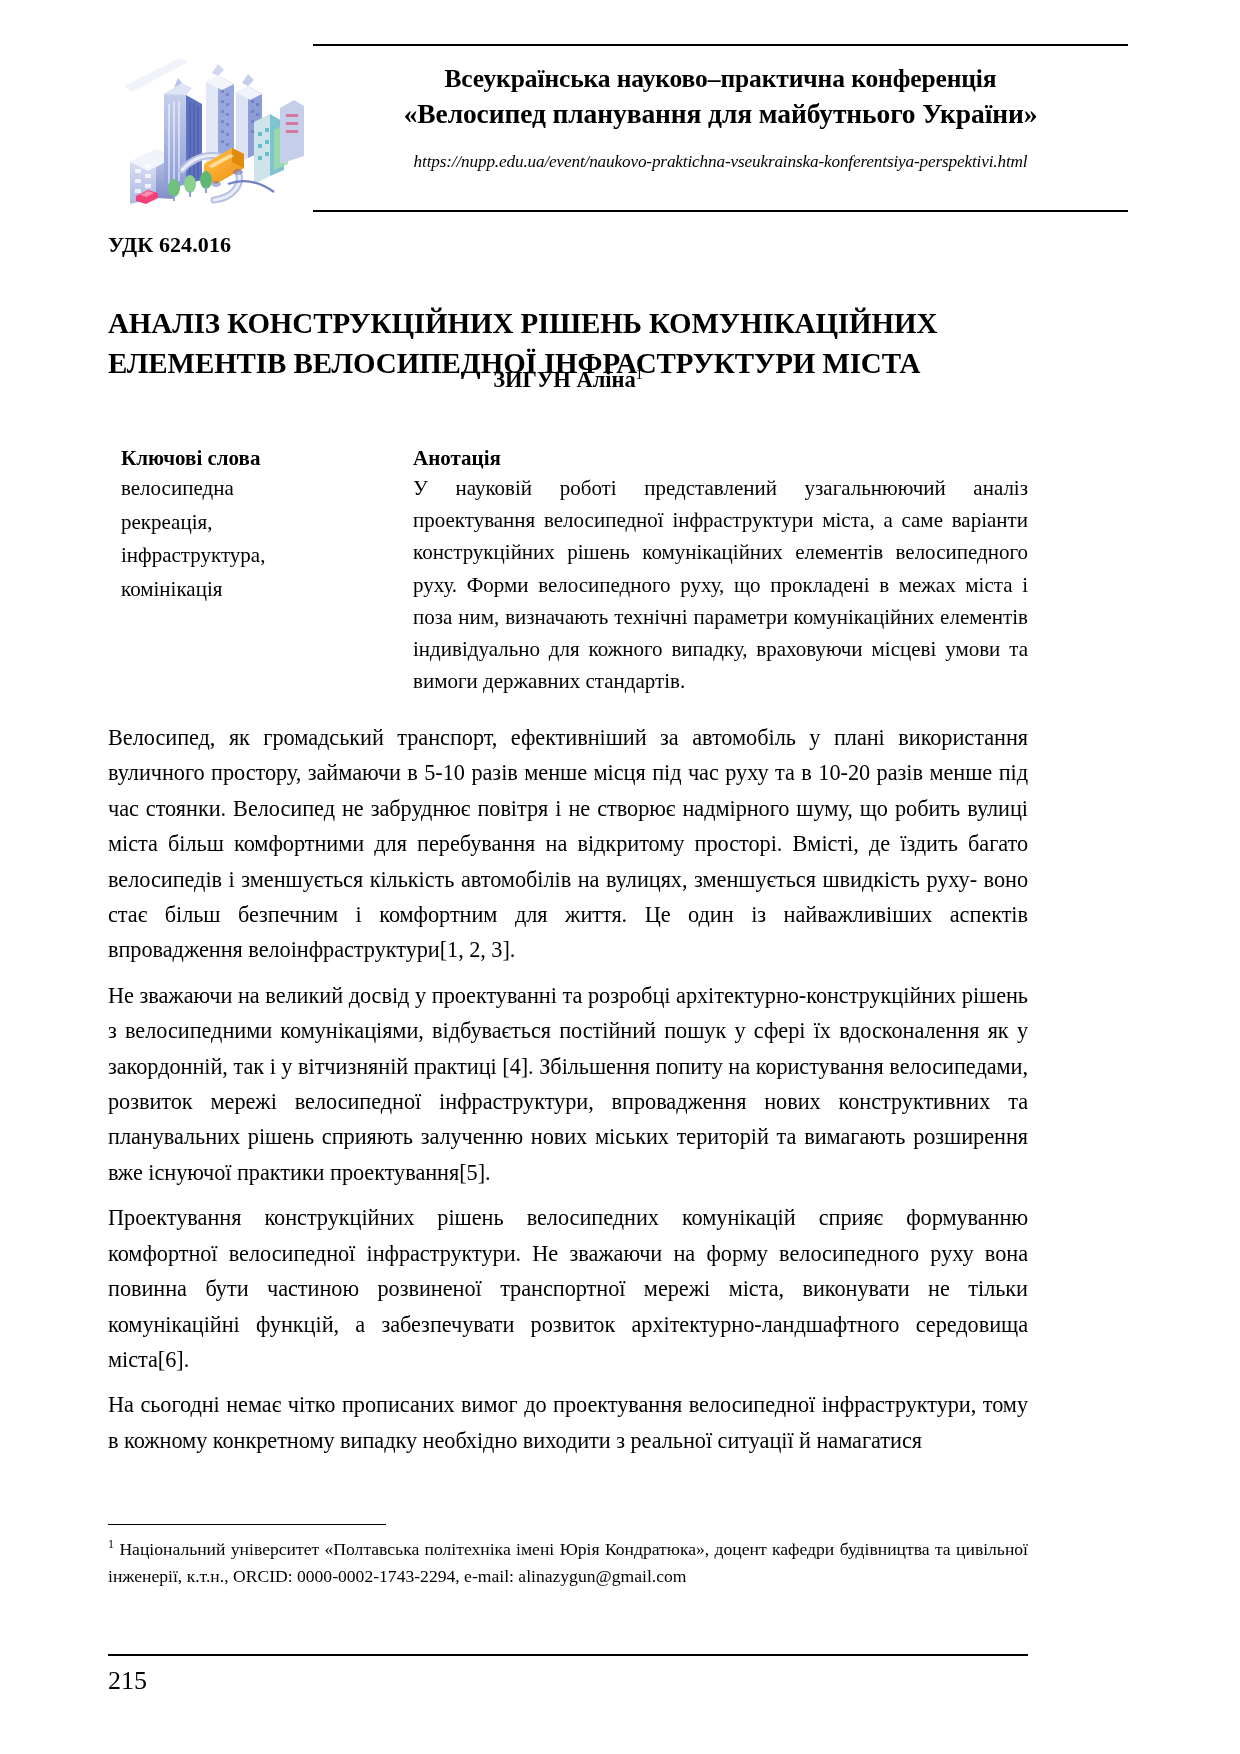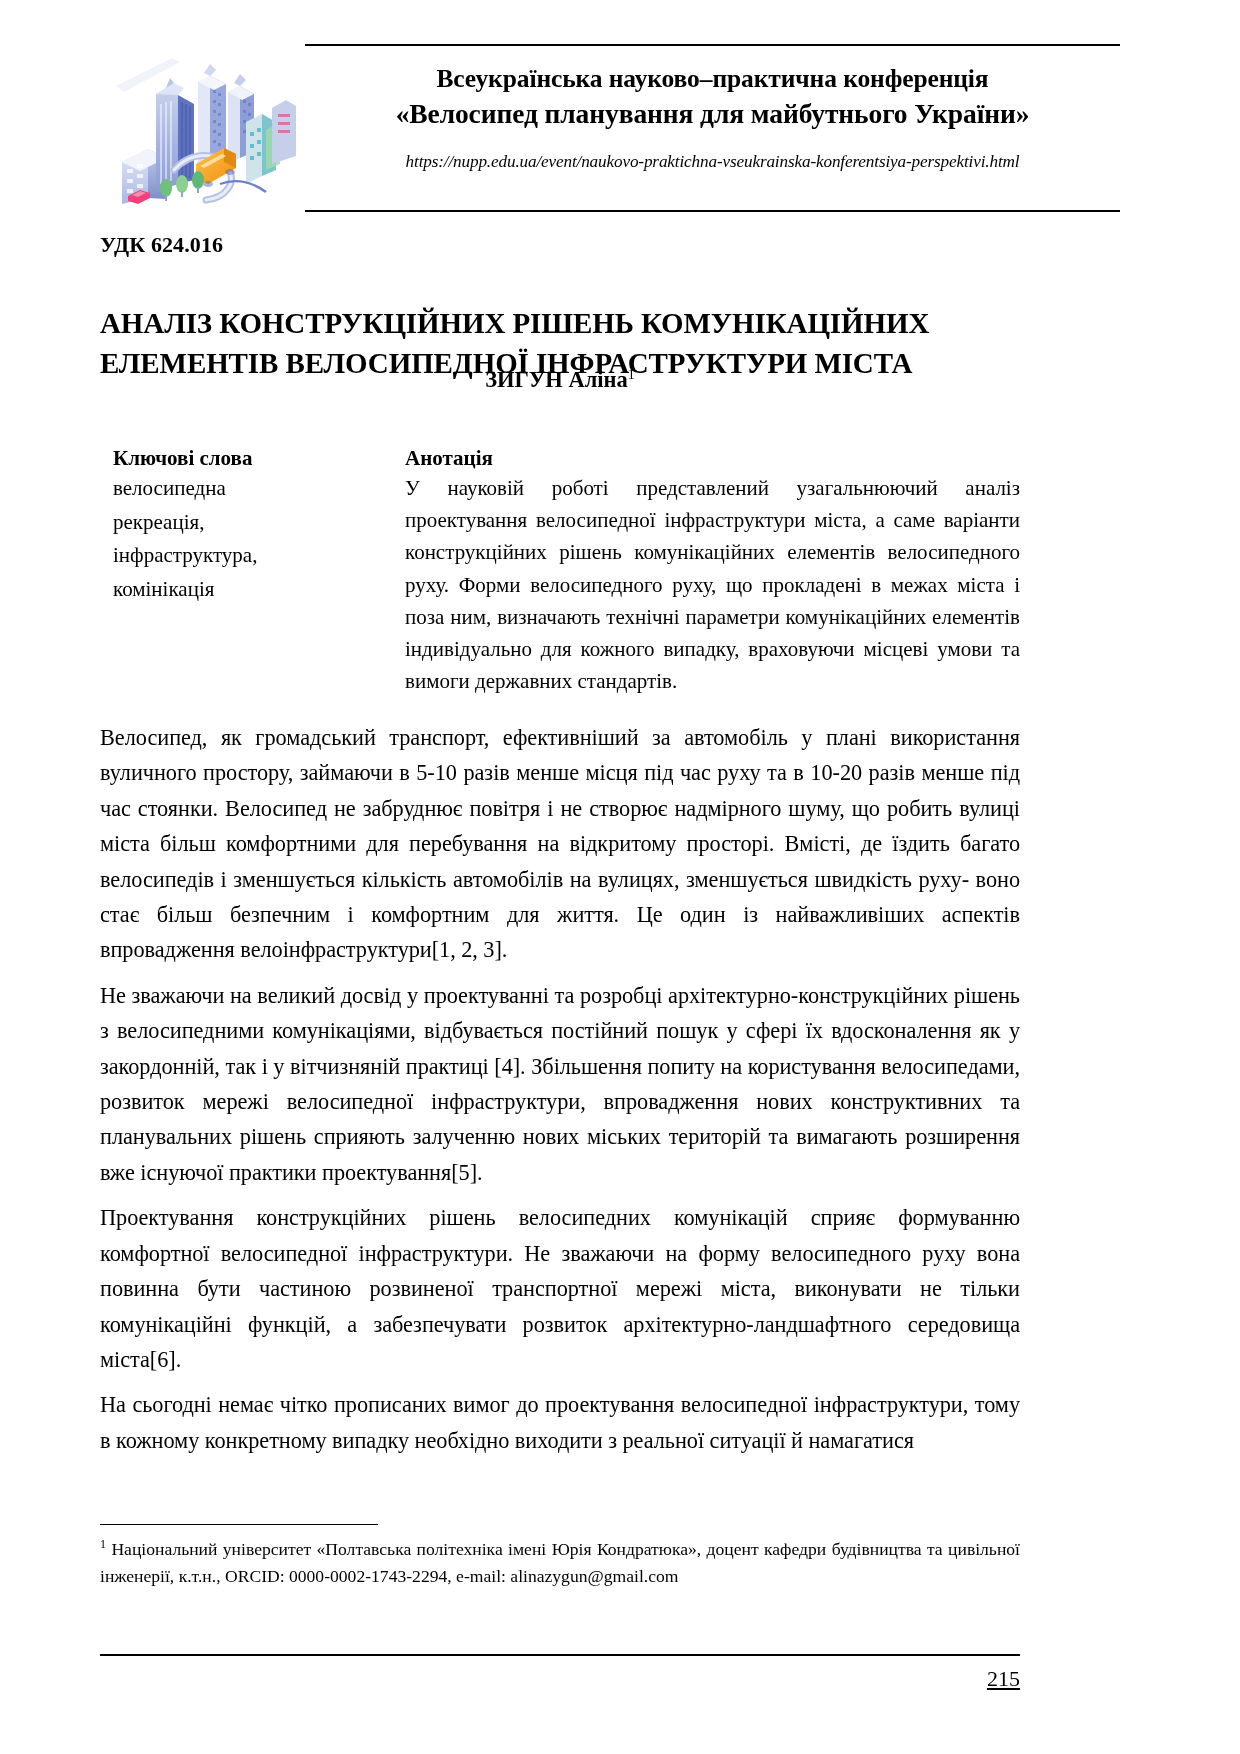--- a/index.html
+++ b/index.html
@@ -11,21 +11,21 @@
     width: 1240px;
     height: 1754px;
     font-family: "Liberation Serif", "DejaVu Serif", serif;
     color: #000000;
     position: relative;
     overflow: hidden;
   }
 
   .page {
     position: absolute;
-    left: 0; top: 0;
+    left: 8px; top: 0;
     width: 1104px;
     height: 1754px;
     box-sizing: border-box;
     padding: 0;
   }
 
   
   .header {
     position: absolute;
     left: 100px;
@@ -193,23 +193,21 @@
     top: 1654px;
     width: 920px;
     height: 0;
     border-top: 2.2px solid #000;
   }
   .page-number {
     position: absolute;
     left: 100px;
     top: 1666px;
     width: 920px;
-    text-align: right;
-    font-size: 22px;
-    text-decoration: underline;
+    font-size: 26px;
   }
 </style>
 </head>
 <body>
 
 <div class="page">
 
   <div class="header">
     <div class="header-rule-top"></div>
 

